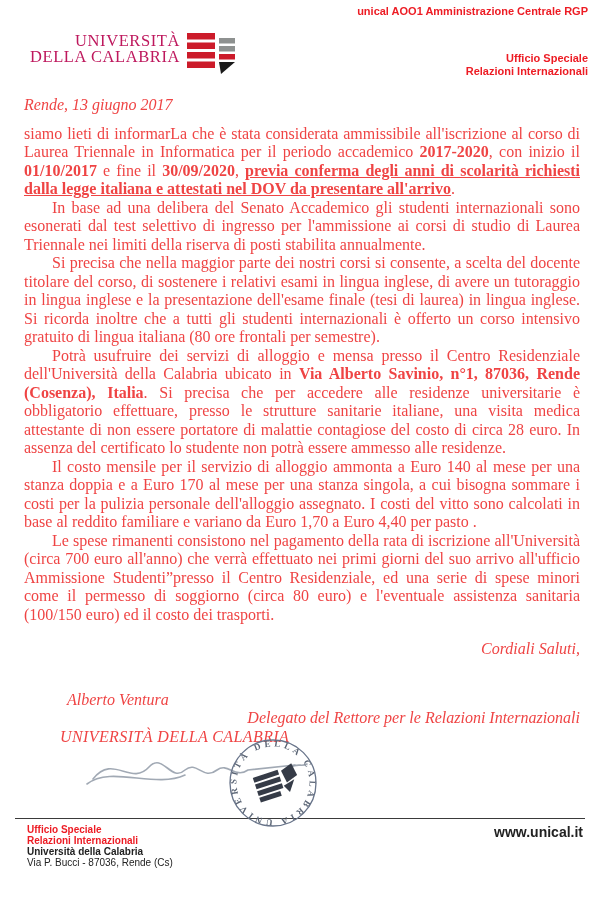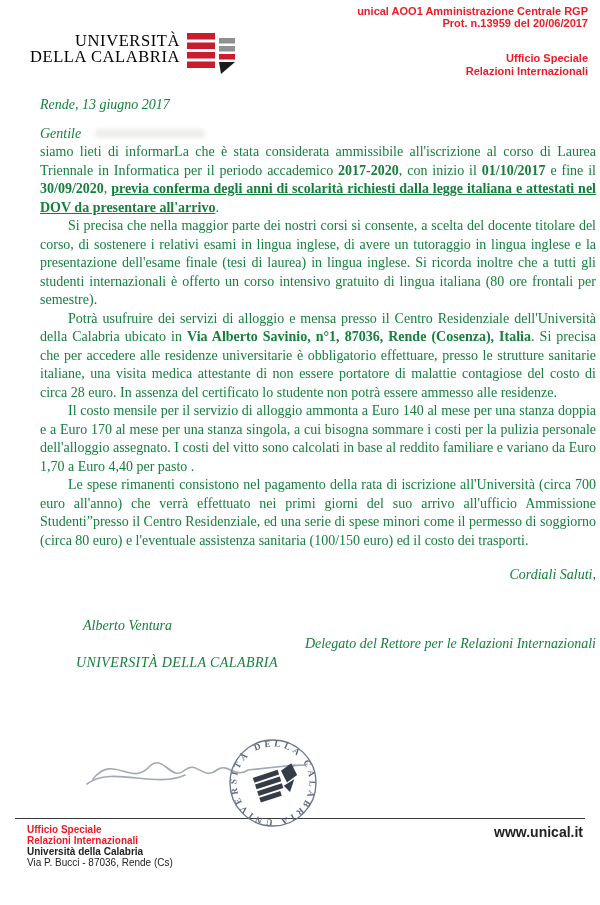--- a/index.html
+++ b/index.html
@@ -7,27 +7,27 @@
         font-family:"Liberation Serif", serif;}
 
   
   .protocol{position:absolute;top:6px;right:12px;text-align:right;color:#ed1c24;
             font-family:"Liberation Sans", sans-serif;font-weight:bold;font-size:11px;line-height:11.5px;}
   .office{position:absolute;top:52px;right:12px;text-align:right;color:#ed1c24;
           font-family:"Liberation Sans", sans-serif;font-weight:bold;font-size:11px;line-height:13px;}
 
   
   .logo{position:absolute;left:30px;top:33px;display:flex;align-items:flex-start;gap:7px;}
-  .logo-text{text-align:right;font-family:"Liberation Serif", serif;color:#000000;
+  .logo-text{text-align:right;font-family:"Liberation Serif", serif;color:#be185d;
              font-size:16.5px;line-height:15.5px;letter-spacing:0.6px;font-weight:500;}
   .logo-mark{width:50px;height:42px;display:block;}
 
   
-  .letter{position:absolute;left:40px;top:96px;width:556px;color:#15803d;
-          font-size:14px;line-height:18.5px;text-align:justify;}
+  .letter{position:absolute;left:24px;top:96px;width:556px;color:#ef4444;
+          font-size:16px;line-height:18.5px;text-align:justify;}
   .date{font-style:italic;margin:0 0 10px 0;text-align:left;}
   .salutation{font-style:italic;text-align:left;}
   .smudge{display:inline-block;width:110px;height:9px;margin-left:14px;border-radius:4px;
           background:rgba(205,205,198,0.35);filter:blur(2px);}
   p.bp{margin:0;}
   .ind{text-indent:28px;}
   .u{text-decoration:underline;font-weight:bold;}
   b{font-weight:bold;}
   .closing{font-style:italic;margin:16px 0 0 30px;text-align:right;}
   .sig-name{font-style:italic;margin:32px 0 0 43px;text-align:left;}
@@ -52,21 +52,20 @@
   .footer-site{position:absolute;right:17px;top:824px;font-family:Liberation Sans, sans-serif;
                font-size:14px;font-weight:bold;color:#222;text-decoration:none;}
 </style>
 </head>
 <body>
 
 <div class="page">
 
   <div class="protocol">
     <div>unical AOO1 Amministrazione Centrale RGP</div>
-    <div>Prot. n.13959 del 20/06/2017</div>
   </div>
 
   <div class="logo">
     <div class="logo-text">
       <div>UNIVERSITÀ</div>
       <div>DELLA CALABRIA</div>
     </div>
     <svg class="logo-mark" viewBox="0 0 50 42" aria-hidden="true">
       <rect x="0" y="0" width="28" height="6.5" fill="#cc1b2a"></rect>
       <rect x="0" y="9.5" width="28" height="6.5" fill="#cc1b2a"></rect>
@@ -79,24 +78,24 @@
     </svg>
   </div>
 
   <div class="office">
     <div>Ufficio Speciale</div>
     <div>Relazioni Internazionali</div>
   </div>
 
   <div class="letter">
     <p class="date">Rende, 13 giugno 2017</p>
-    <p class="salutation bp"><span>Gentile</span><span class="smudge"></span></p>
 
     <p class="bp"><span>siamo lieti di informarLa che è stata considerata ammissibile all'iscrizione al corso di Laurea Triennale in Informatica per il periodo accademico </span><b>2017-2020</b><span>, con inizio il </span><b>01/10/2017</b><span> e fine il </span><b>30/09/2020</b><span>, </span><span class="u">previa conferma degli anni di scolarità richiesti dalla legge italiana e attestati nel DOV da presentare all'arrivo</span><span>.</span></p>
 
+    <p class="bp ind">In base ad una delibera del Senato Accademico gli studenti internazionali sono esonerati dal test selettivo di ingresso per l'ammissione ai corsi di studio di Laurea Triennale nei limiti della riserva di posti stabilita annualmente.</p>
 
     <p class="bp ind">Si precisa che nella maggior parte dei nostri corsi si consente, a scelta del docente titolare del corso, di sostenere i relativi esami in lingua inglese, di avere un tutoraggio in lingua inglese e la presentazione dell'esame finale (tesi di laurea) in lingua inglese. Si ricorda inoltre che a tutti gli studenti internazionali è offerto un corso intensivo gratuito di lingua italiana (80 ore frontali per semestre).</p>
 
     <p class="bp ind"><span>Potrà usufruire dei servizi di alloggio e mensa presso il Centro Residenziale dell'Università della Calabria ubicato in </span><b>Via Alberto Savinio, n°1, 87036, Rende (Cosenza), Italia</b><span>. Si precisa che per accedere alle residenze universitarie è obbligatorio effettuare, presso le strutture sanitarie italiane, una visita medica attestante di non essere portatore di malattie contagiose del costo di circa 28 euro. In assenza del certificato lo studente non potrà essere ammesso alle residenze.</span></p>
 
     <p class="bp ind">Il costo mensile per il servizio di alloggio ammonta a Euro 140 al mese per una stanza doppia e a Euro 170 al mese per una stanza singola, a cui bisogna sommare i costi per la pulizia personale dell'alloggio assegnato. I costi del vitto sono calcolati in base al reddito familiare e variano da Euro 1,70 a Euro 4,40 per pasto .</p>
 
     <p class="bp ind">Le spese rimanenti consistono nel pagamento della rata di iscrizione all'Università (circa 700 euro all'anno) che verrà effettuato nei primi giorni del suo arrivo all'ufficio Ammissione Studenti”presso il Centro Residenziale, ed una serie di spese minori come il permesso di soggiorno (circa 80 euro) e l'eventuale assistenza sanitaria (100/150 euro) ed il costo dei trasporti.</p>
 
 

